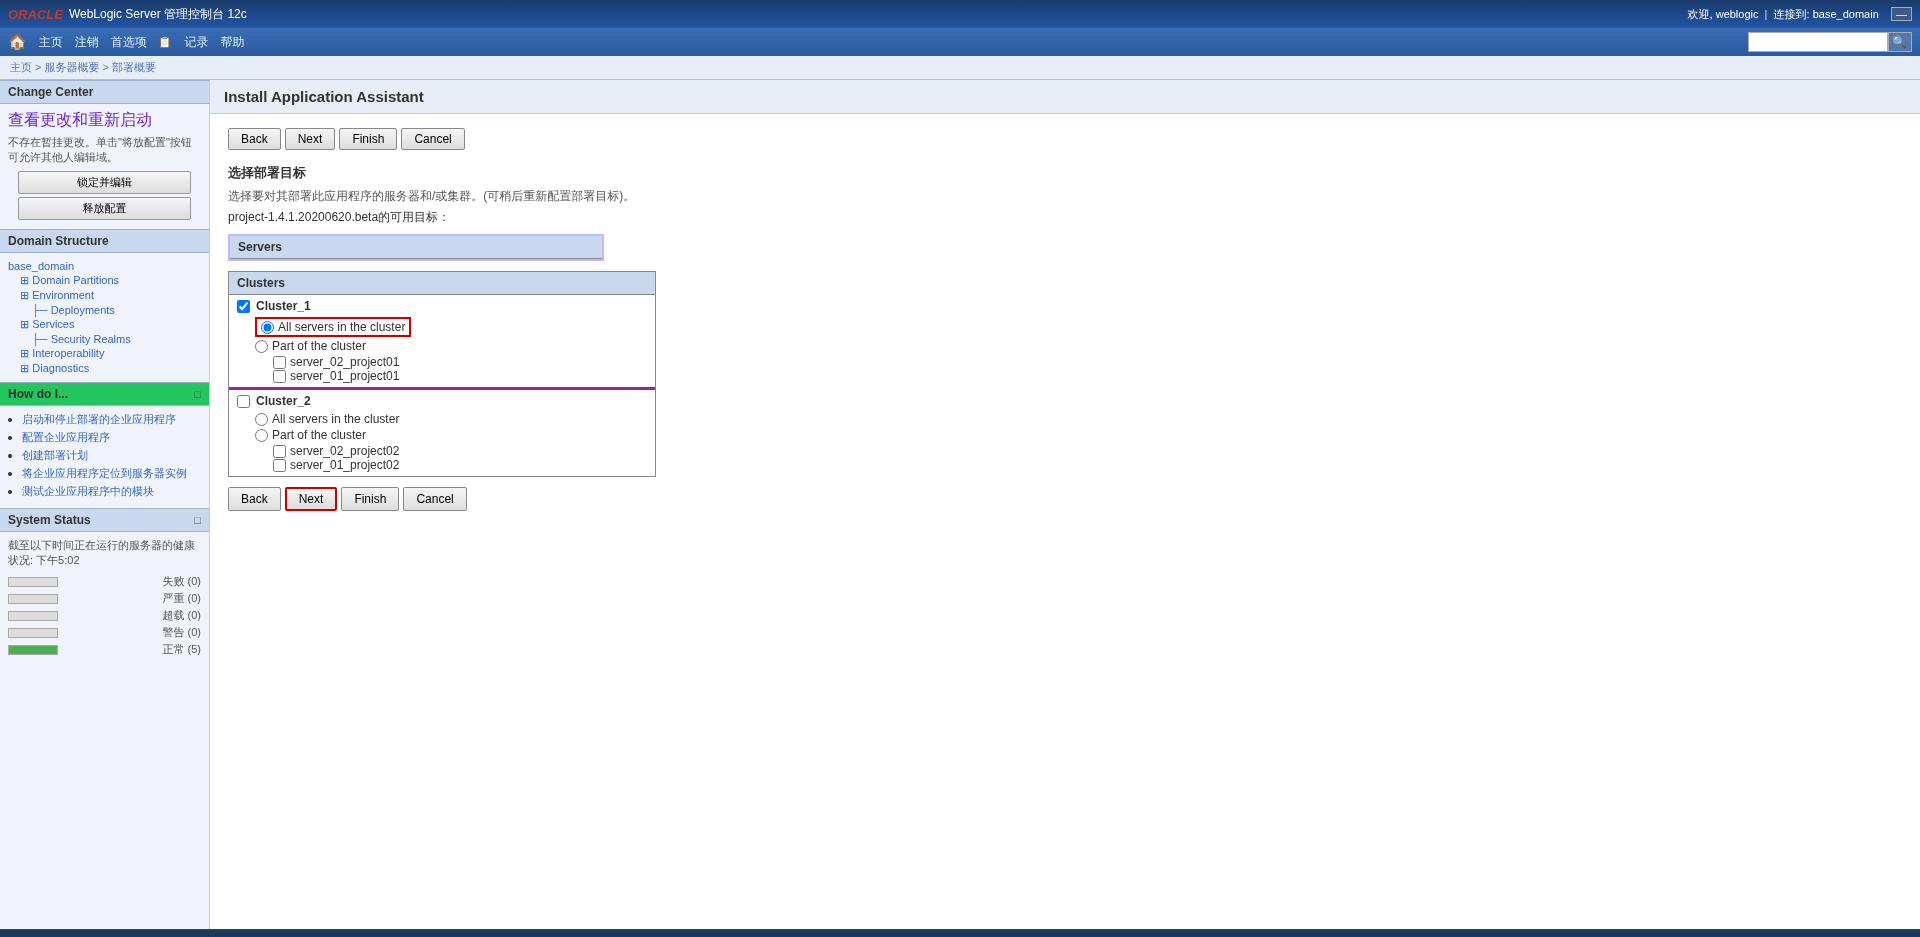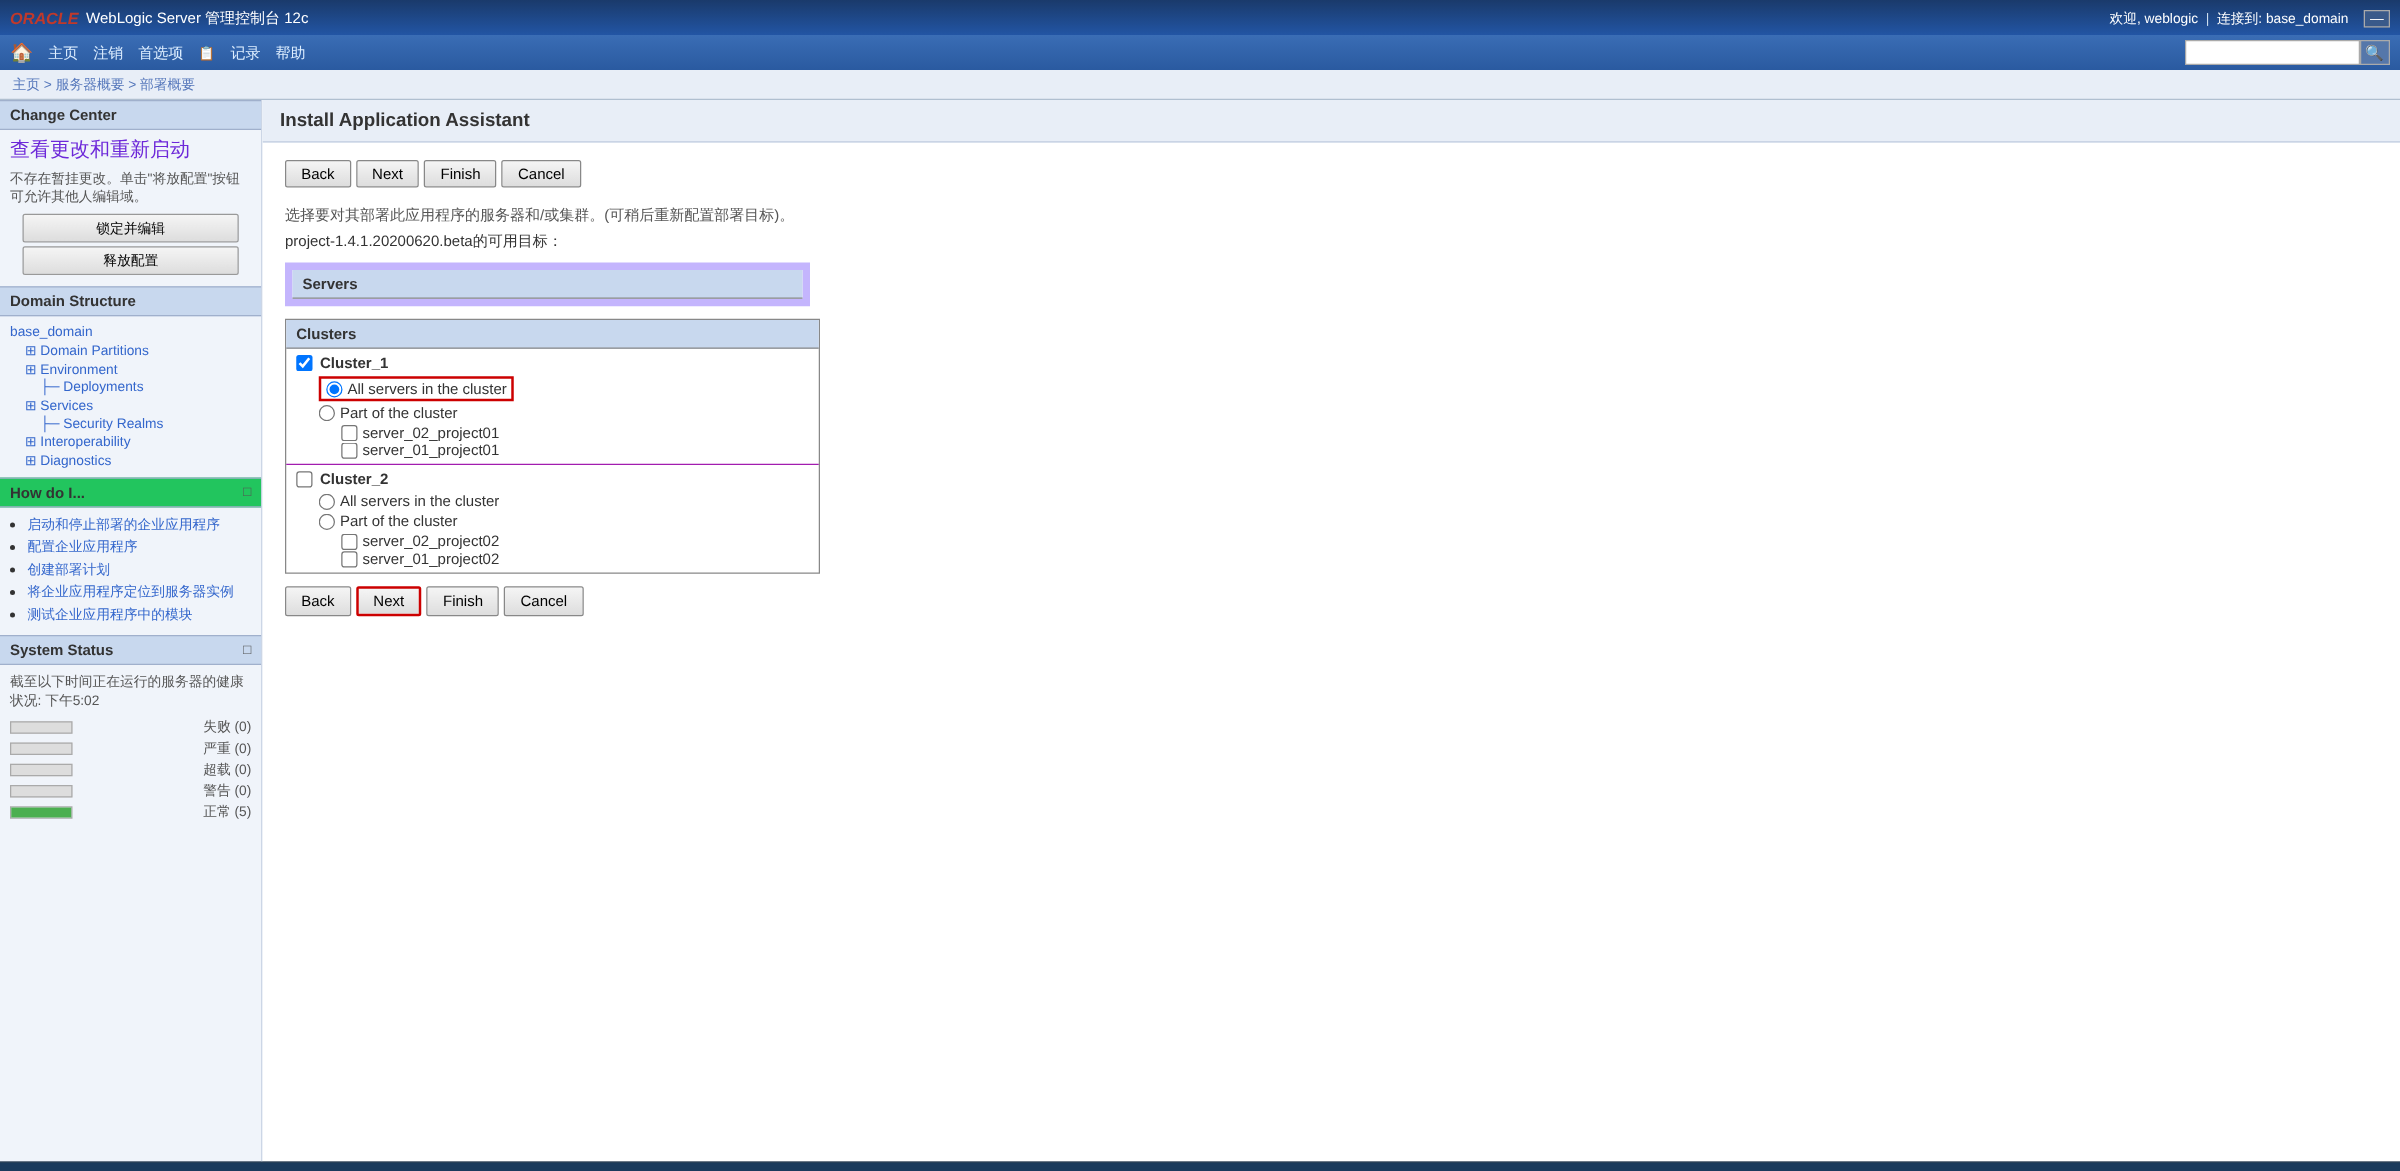--- a/index.html
+++ b/index.html
@@ -317,31 +317,32 @@
 
     <div class="content-body">
 
       <div class="action-buttons">
         <button class="btn-action">Back</button>
         <button class="btn-action">Next</button>
         <button class="btn-action">Finish</button>
         <button class="btn-action">Cancel</button>
       </div>
 
+      <div class="section-title">选择部署目标</div>
       <div class="section-desc">选择要对其部署此应用程序的服务器和/或集群。(可稍后重新配置部署目标)。</div>
       <div class="target-label">project-1.4.1.20200620.beta的可用目标：</div>
 
-      <div style="border:6px solid #c4b5fd; width:420px; margin-bottom:10px;">
+      <div style="border:2px solid #c4b5fd; width:376px; margin-bottom:10px;">
         <div style="background:#c8d8ee; padding:4px 8px; font-size:12px; font-weight:bold; border-bottom:1px solid #888;">Servers</div>
       </div>
 
       <div style="border:1px solid #888; width:428px; margin-bottom:10px;">
         <div style="background:#c8d8ee; padding:4px 8px; font-size:12px; font-weight:bold; border-bottom:1px solid #888;">Clusters</div>
 
-        <div style="border-bottom:1px solid #a21caf; padding:4px 8px;">
+        <div style="border-bottom:3px solid #a21caf; padding:4px 8px;">
           <label style="display:flex; align-items:center; gap:6px; cursor:pointer; font-weight:bold;">
             <input type="checkbox" checked="" style="">
             <span>Cluster_1</span>
           </label>
           <div style="padding-left:18px; margin-top:4px;">
             <div style="margin-bottom:2px;">
               <span style="display:inline-block; border:2px solid #cc0000; padding:1px 4px;">
                 <label style="display:flex; align-items:center; gap:4px; cursor:pointer;">
                   <input type="radio" name="cluster1_target" checked="" style="">
                   <span>All servers in the cluster</span>

